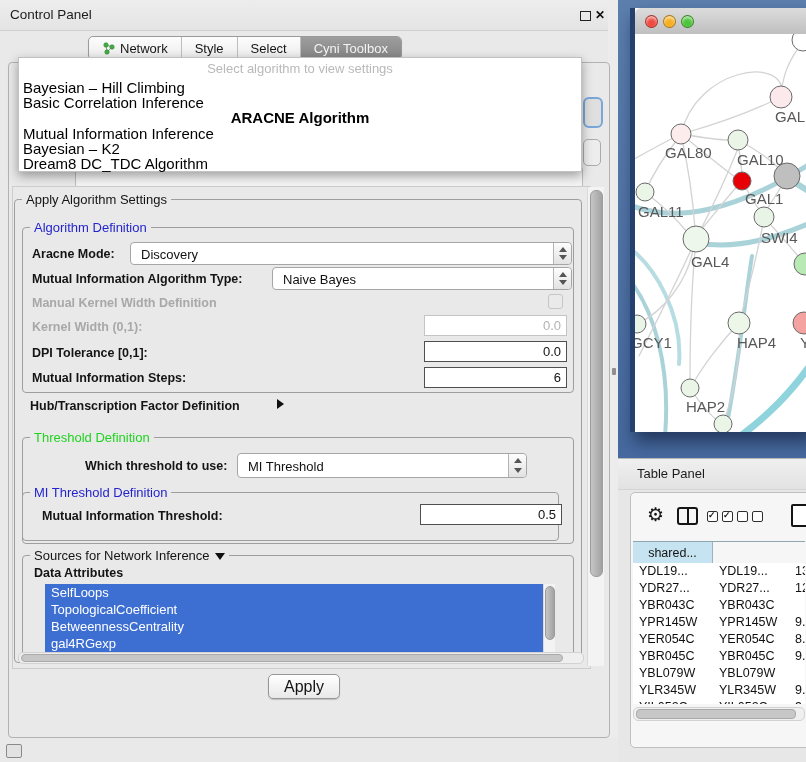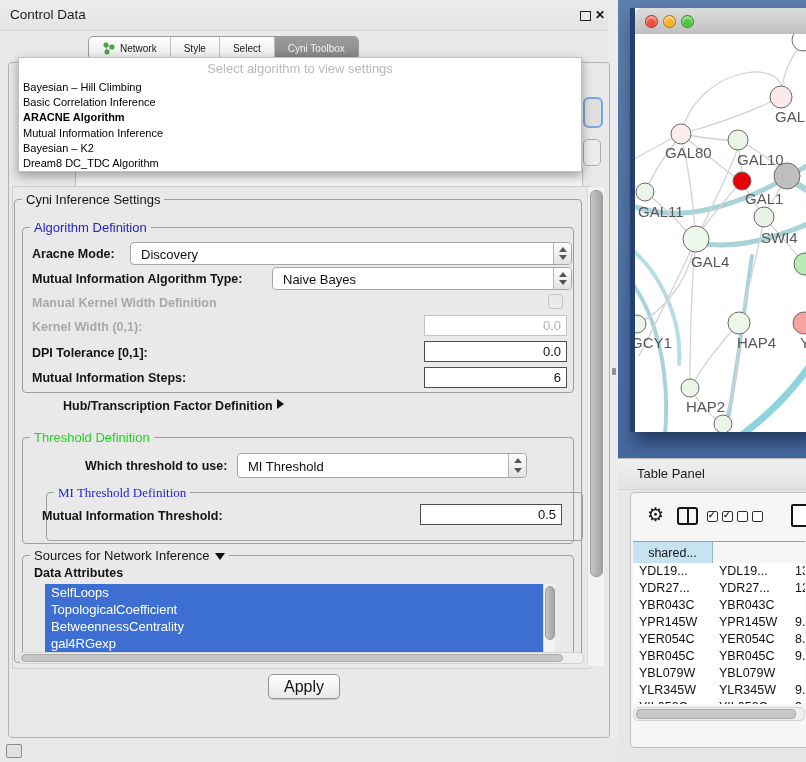--- a/index.html
+++ b/index.html
@@ -9,21 +9,21 @@
   }
   .abs{position:absolute;}
   
   .cp-titlebar{left:0;top:0;width:612px;height:30px;background:linear-gradient(#ededed,#e4e4e4);border-bottom:1px solid #cfcfcf;}
   .cp-title{left:10px;top:7px;font-size:13.5px;color:#1c1c1c;}
   .float-ic{left:580px;top:11px;width:9px;height:8px;border:1.5px solid #222;background:transparent;}
   .close-ic{left:595px;top:8px;font-size:12px;font-weight:bold;color:#111;}
   .tick{left:8px;top:0;width:2px;height:6px;background:#9a9a9a;}
   .segbar{display:flex;height:22px;border:1px solid #9a9a9a;border-radius:5px;overflow:hidden;
     background:linear-gradient(#fdfdfd,#ebebeb);box-shadow:0 1px 1px rgba(0,0,0,.12);}
-  .seg{display:flex;align-items:center;justify-content:center;padding:0 13px;font-size:10px;color:#161616;border-right:1px solid #bdbdbd;white-space:nowrap;}
+  .seg{display:flex;align-items:center;justify-content:center;padding:0 13px;font-size:13px;color:#161616;border-right:1px solid #bdbdbd;white-space:nowrap;}
   .seg:last-child{border-right:none;}
   .seg.sel{background:linear-gradient(#9d9d9d,#848484);color:#f4f4f4;}
   .net-ic{margin-right:5px;display:inline-block;width:13px;height:13px;}
   .cp-body{left:8px;top:62px;width:600px;height:674px;border:1px solid #b2b2b2;border-radius:4px;background:#e9e9e9;z-index:5;}
   .sunken{left:12px;top:186px;width:577px;height:481px;border:1px solid #cdcdcd;background:#e9e9e9;z-index:6;}
   
   .group{border:1px solid #9e9e9e;border-radius:4px;z-index:7;}
   .legend{position:absolute;top:-8px;left:7px;background:#e9e9e9;padding:0 4px;font-size:13px;color:#141414;white-space:nowrap;}
   .legend.blue{color:#2424cf;}
   .legend.green{color:#1fd31f;}
@@ -45,22 +45,22 @@
   .vtrack{position:absolute;background:#f3f3f3;border-left:1px solid #dadada;z-index:8;}
   .vthumb{position:absolute;background:linear-gradient(90deg,#c6c6c6,#a2a2a2);border:1px solid #9b9b9b;border-radius:6px;z-index:9;}
   .htrack{position:absolute;background:#efefef;border:1px solid #d2d2d2;border-radius:5px;z-index:9;}
   .hthumb{position:absolute;background:#c7c7c7;border:1px solid #aaa;border-radius:4px;z-index:10;}
   .btn{position:absolute;border:1px solid #969696;border-radius:5px;background:linear-gradient(#ffffff,#e8e8e8);
     font-size:16px;color:#141414;display:flex;align-items:center;justify-content:center;box-shadow:0 1px 1px rgba(0,0,0,.18);z-index:8;}
   
   .popup{left:18px;top:57px;width:562px;height:113px;background:#fff;border:1px solid #c2c2c2;box-shadow:0 4px 10px rgba(0,0,0,.35);z-index:50;}
   .pp-placeholder{position:absolute;left:0;right:0;top:3px;text-align:center;color:#b9b9b9;font-size:13px;}
   .pp-items{position:absolute;left:4px;top:22px;right:4px;}
-  .pp-item{height:15.2px;line-height:15.2px;font-size:11px;color:#000;white-space:nowrap;}
-  .pp-item.bold{font-weight:bold;}
+  .pp-item{height:15.2px;line-height:15.2px;font-size:15px;color:#000;white-space:nowrap;}
+  .pp-item.bold{font-weight:bold;text-align:center;}
   .frag-blue{left:583px;top:97px;width:16px;height:27px;border:2px solid #79a7d9;border-radius:6px;background:#dfdfdf;z-index:6;}
   .frag-gray{left:583px;top:139px;width:16px;height:25px;border:1px solid #ababab;border-radius:5px;background:#ededed;z-index:6;}
   .frag-combo{left:75px;top:166px;width:506px;height:21px;border:1px solid #bcbcbc;border-radius:4px;background:#f4f4f4;z-index:6;}
   
   .gap{left:608px;top:0;width:10px;height:738px;background:#ececec;z-index:2;}
   .split-dot{left:612px;top:368px;width:4px;height:7px;background:#8f8f8f;border-radius:1px;z-index:3;}
   .desktop{left:618px;top:0;width:188px;height:458px;background:linear-gradient(#5c7fae,#46699f);z-index:1;}
   .net-window{left:630px;top:8px;width:176px;height:424px;background:#fff;border-left:5px solid #24406f;
     box-shadow:4px 10px 16px rgba(8,18,40,.55);z-index:2;}
   .nw-titlebar{position:absolute;left:0;top:0;right:0;height:26px;background:linear-gradient(#dcdcdc,#bfbfbf);border-bottom:1px solid #909090;border-top-left-radius:6px;}
@@ -223,21 +223,21 @@
       <div class="hthumb" style="left:2px;top:1px;width:158px;height:8px;"></div>
     </div>
   </div>
 </div>
 
 <div class="abs gap"></div>
 <div class="abs split-dot"></div>
 
 <div class="abs tick"></div>
 <div class="abs cp-titlebar">
-  <span class="abs cp-title">Control Data</span>
+  <span class="abs cp-title">Control Panel</span>
   <span class="abs float-ic"></span>
   <span class="abs close-ic">✕</span>
 </div>
 
 <div class="abs segbar" style="left:88px;top:36px;">
     <div class="seg">
       <span class="net-ic"><svg width="13" height="13">
           <line x1="4" y1="3" x2="10" y2="5" stroke="#9a9a9a"></line>
           <line x1="10" y1="5" x2="5" y2="10" stroke="#9a9a9a"></line>
           <line x1="4" y1="3" x2="5" y2="10" stroke="#9a9a9a"></line>
@@ -258,21 +258,21 @@
     </div>
   </div>
 
 <div class="abs cp-body"></div>
 <div class="abs frag-combo"></div>
 <div class="abs frag-blue"></div>
 <div class="abs frag-gray"></div>
 <div class="abs sunken"></div>
 
 <div class="abs group" style="left:14px;top:199px;width:566px;height:462px;">
-  <span class="legend">Cyni Inference Settings</span>
+  <span class="legend">Apply Algorithm Settings</span>
 </div>
 
 <div class="abs group" style="left:22px;top:227px;width:550px;height:164px;">
   <span class="legend blue">Algorithm Definition</span>
 </div>
 <span class="lbl" style="left:32px;top:247px;">Aracne Mode:</span>
 <div class="combo" style="left:130px;top:242px;width:440px;height:21px;">
   <span class="val">Discovery</span>
   <span class="stepper"></span>
 </div>
@@ -283,32 +283,32 @@
 </div>
 <span class="lbl dis" style="left:32px;top:296px;">Manual Kernel Width Definition</span>
 <span class="cbox" style="left:548px;top:294px;"></span>
 <span class="lbl dis" style="left:32px;top:320px;">Kernel Width (0,1):</span>
 <input class="field dis" style="left: 424px; top: 315px; width: 143px; height: 21px;" readonly="" value="0.0">
 <span class="lbl" style="left:32px;top:346px;">DPI Tolerance [0,1]:</span>
 <input class="field" style="left: 424px; top: 341px; width: 143px; height: 21px;" readonly="" value="0.0">
 <span class="lbl" style="left:32px;top:371px;">Mutual Information Steps:</span>
 <input class="field" style="left: 424px; top: 367px; width: 143px; height: 21px;" readonly="" value="6">
 
-<span class="lbl" style="left:30px;top:399px;margin-left:33px;">Hub/Transcription Factor Definition</span>
+<span class="lbl" style="left:30px;top:399px;">Hub/Transcription Factor Definition</span>
 <span class="tri-right" style="left:277px;top:399px;"></span>
 
 <div class="abs group" style="left:22px;top:437px;width:550px;height:105px;">
   <span class="legend green">Threshold Definition</span>
 </div>
 <span class="lbl" style="left:85px;top:459px;">Which threshold to use:</span>
 <div class="combo" style="left:237px;top:453px;width:288px;height:23px;">
   <span class="val">MI Threshold</span>
   <span class="stepper"></span>
 </div>
-<div class="abs group" style="left:46px;top:492px;width:535px;height:47px;font-family:Liberation Serif, serif;">
+<div class="abs group" style="left:22px;top:492px;width:535px;height:47px;">
   <span class="legend blue">MI Threshold Definition</span>
 </div>
 <span class="lbl" style="left:42px;top:509px;">Mutual Information Threshold:</span>
 <input class="field" style="left: 420px; top: 504px; width: 142px; height: 21px;" readonly="" value="0.5">
 
 <div class="abs group" style="left:22px;top:555px;width:550px;height:104px;">
   <span class="legend"><span>Sources for Network Inference</span><span class="tri-down"></span></span>
 </div>
 <span class="lbl" style="left:34px;top:566px;">Data Attributes</span>
 <div class="attr-list" style="left:45px;top:584px;width:498px;height:72px;">

